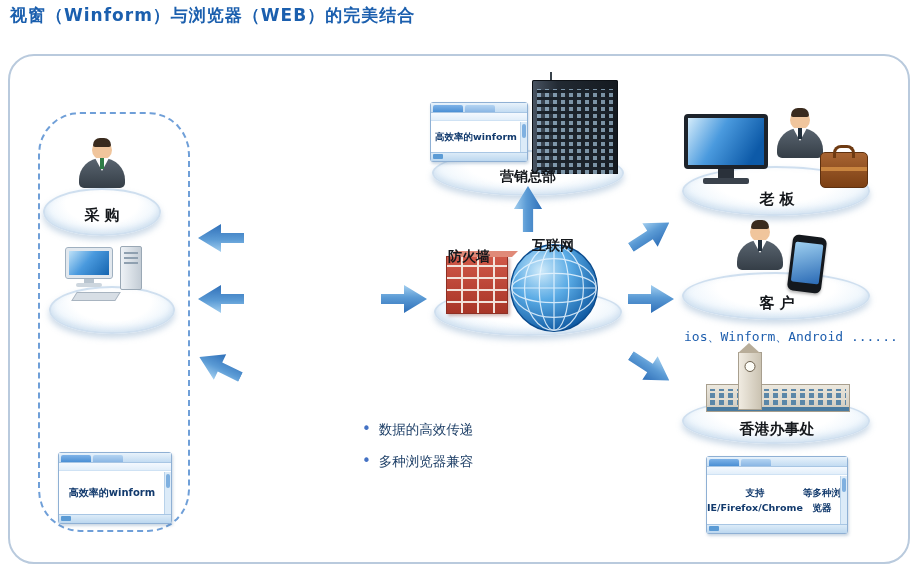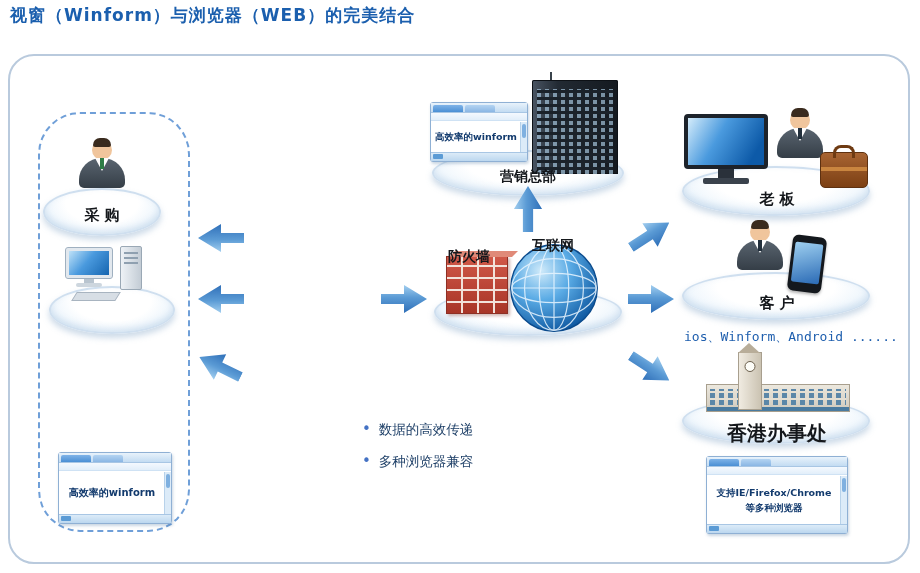--- a/index.html
+++ b/index.html
@@ -256,30 +256,30 @@
       <div class="p-body"></div>
     </div>
     <div class="phone" style="left:110px;top:14px;width:34px;height:56px;"></div>
     <div class="node-label" style="top:72px;">客 户</div>
   </div>
 
   <div class="node" style="left:680px;top:350px;width:194px;height:96px;">
     <div class="platform" style="left:2px;top:48px;width:188px;height:46px;"></div>
     <div class="hk-main" style="left:26px;top:34px;width:142px;height:26px;"></div>
     <div class="hk-tower" style="left:58px;top:2px;width:22px;height:56px;"></div>
-    <div class="node-label" style="top:70px;font-size:20px;">香港办事处</div>
+    <div class="node-label" style="top:70px;font-size:15px;">香港办事处</div>
   </div>
 
   <div class="browser" style="left:706px;top:456px;width:140px;height:76px;">
     <div class="b-titlebar">
       <span class="b-tab"></span>
       <span class="b-tab b-tab2"></span>
     </div>
     <div class="b-toolbar"></div>
-    <div class="b-content" style="font-size:9.5px;flex-direction:column;line-height:1.6;">
+    <div class="b-content" style="font-size:9.5px;line-height:1.6;">
       <span>支持IE/Firefox/Chrome</span>
       <span>等多种浏览器</span>
     </div>
     <div class="b-scroll"></div>
     <div class="b-status"></div>
   </div>
 
   <div class="side-note" style="left:684px;top:328px;">ios、Winform、Android ......</div>
 
   <div class="bullet" style="left:362px;top:420px;">

